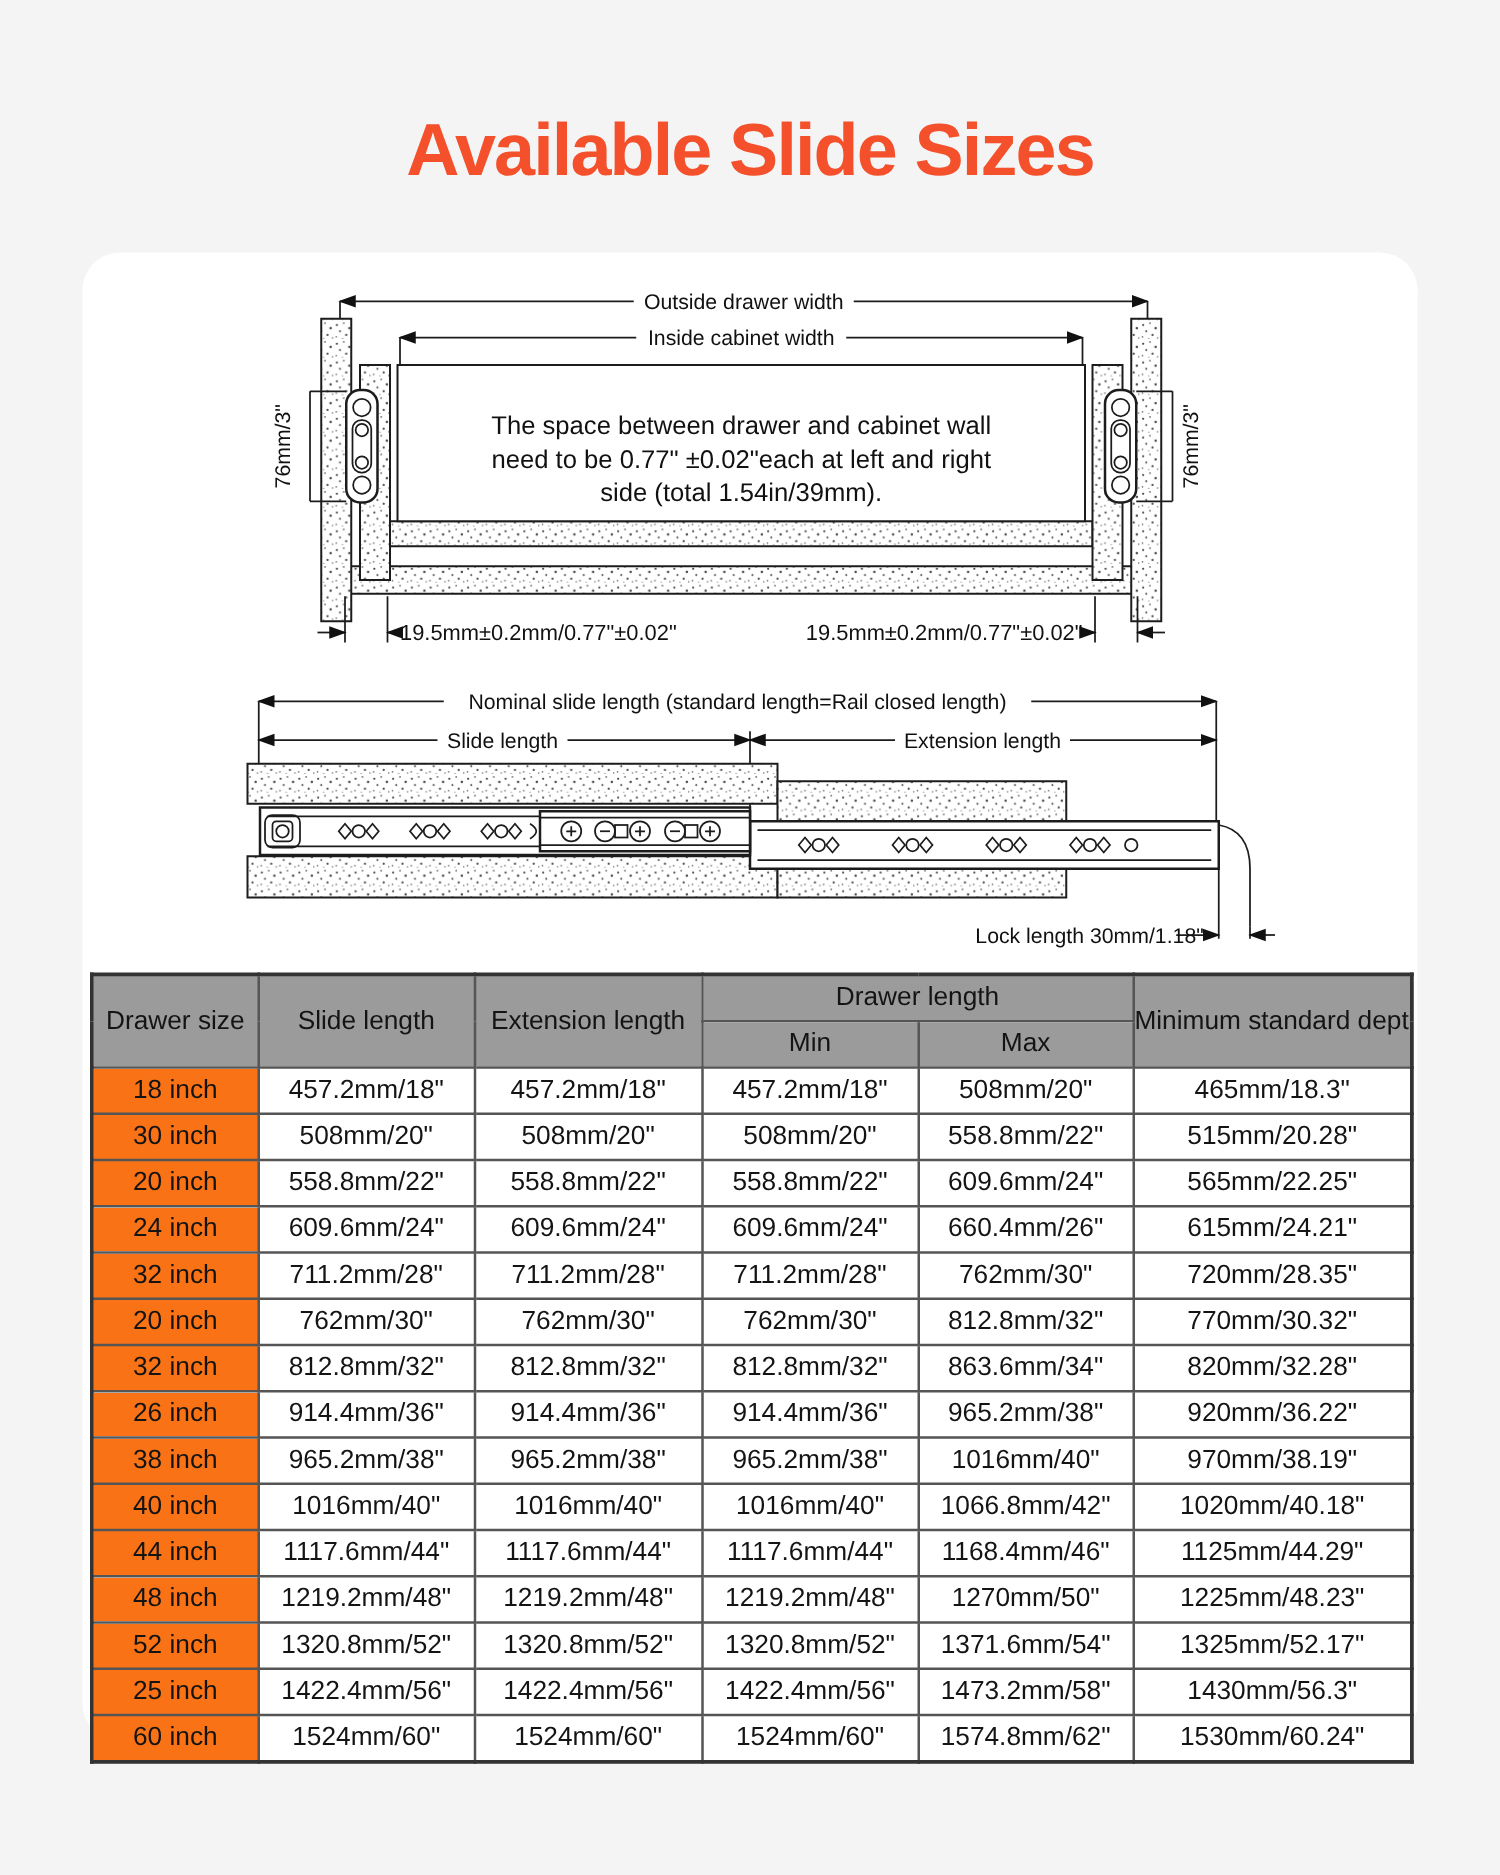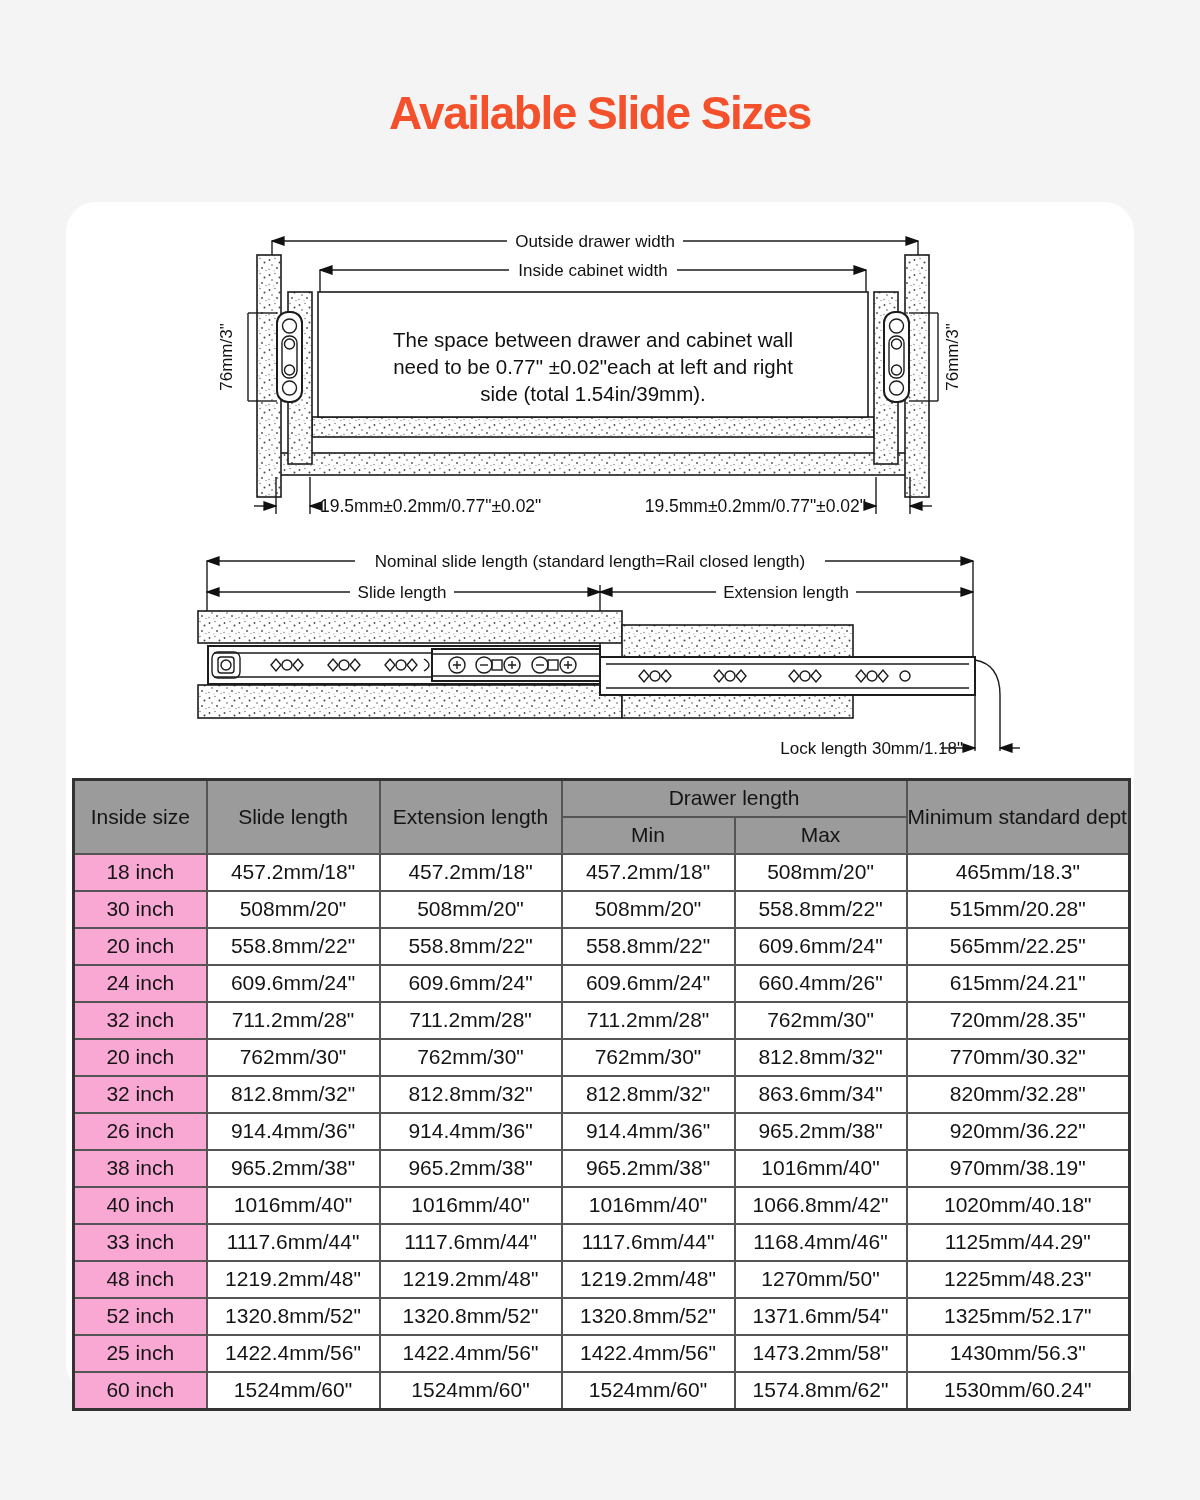--- a/index.html
+++ b/index.html
@@ -4,21 +4,21 @@
 <style>
   html,body{margin:0;padding:0;}
   body{
     width:1200px;height:1500px;position:relative;
     background:#f4f4f5;
     font-family:"Liberation Sans","DejaVu Sans",sans-serif;
     color:#111;
   }
   .page-title{
     position:absolute;top:86px;left:0;width:1200px;
-    text-align:center;font-size:46px;font-weight:bold;letter-spacing:-1.5px;
+    text-align:center;font-size:59px;font-weight:bold;letter-spacing:-1.5px;
     color:#F3502B;white-space:nowrap;
   }
   .card{
     position:absolute;left:66px;top:202px;width:1068px;height:1191px;
     background:#ffffff;border-radius:30px;
   }
   svg.diagram{position:absolute;overflow:visible;}
   svg.d1{left:72px;top:212px;width:1056px;height:330px;}
   svg.d2{left:72px;top:545px;width:1056px;height:220px;}
   svg text{font-family:"Liberation Sans","DejaVu Sans",sans-serif;fill:#111;}
@@ -35,21 +35,21 @@
     border-collapse:collapse;table-layout:fixed;
     font-size:21px;color:#141414;
     border:3px solid #333333;
   }
   table.sizes th,table.sizes td{
     border:2px solid #555555;text-align:center;vertical-align:middle;
     padding:0;line-height:1.05;overflow:hidden;white-space:nowrap;
   }
   table.sizes thead th{background:#9b9b9b;font-weight:normal;height:35px;}
   table.sizes tbody td{background:#ffffff;height:35px;}
-  table.sizes tbody td.c1{background:#f9a8d4;}
+  table.sizes tbody td.c1{background:#f97316;}
 </style>
 </head>
 <body>
 
 <div class="page-title">Available Slide Sizes</div>
 
 <div class="card"></div>
 
 <svg class="diagram d1" viewBox="0 0 1056 330">
   <defs>
@@ -252,21 +252,21 @@
   <colgroup>
     <col style="width:133px">
       <col style="width:173px">
       <col style="width:182px">
     <col style="width:173px">
       <col style="width:172px">
       <col style="width:223px">
   </colgroup>
   <thead>
     <tr>
-      <th rowspan="2">Inside size</th>
+      <th rowspan="2">Drawer size</th>
       <th rowspan="2">Slide length</th>
       <th rowspan="2">Extension length</th>
       <th colspan="2">Drawer length</th>
       <th rowspan="2">Minimum standard depth</th>
     </tr>
     <tr>
       <th>Min</th>
       <th>Max</th>
     </tr>
   </thead>
@@ -356,21 +356,21 @@
       <tr>
         <td class="c1">40 inch</td>
         <td>1016mm/40"</td>
         <td>1016mm/40"</td>
         <td>1016mm/40"</td>
         <td>1066.8mm/42"</td>
         <td>1020mm/40.18"</td>
       </tr>
 
       <tr>
-        <td class="c1">33 inch</td>
+        <td class="c1">44 inch</td>
         <td>1117.6mm/44"</td>
         <td>1117.6mm/44"</td>
         <td>1117.6mm/44"</td>
         <td>1168.4mm/46"</td>
         <td>1125mm/44.29"</td>
       </tr>
 
       <tr>
         <td class="c1">48 inch</td>
         <td>1219.2mm/48"</td>

